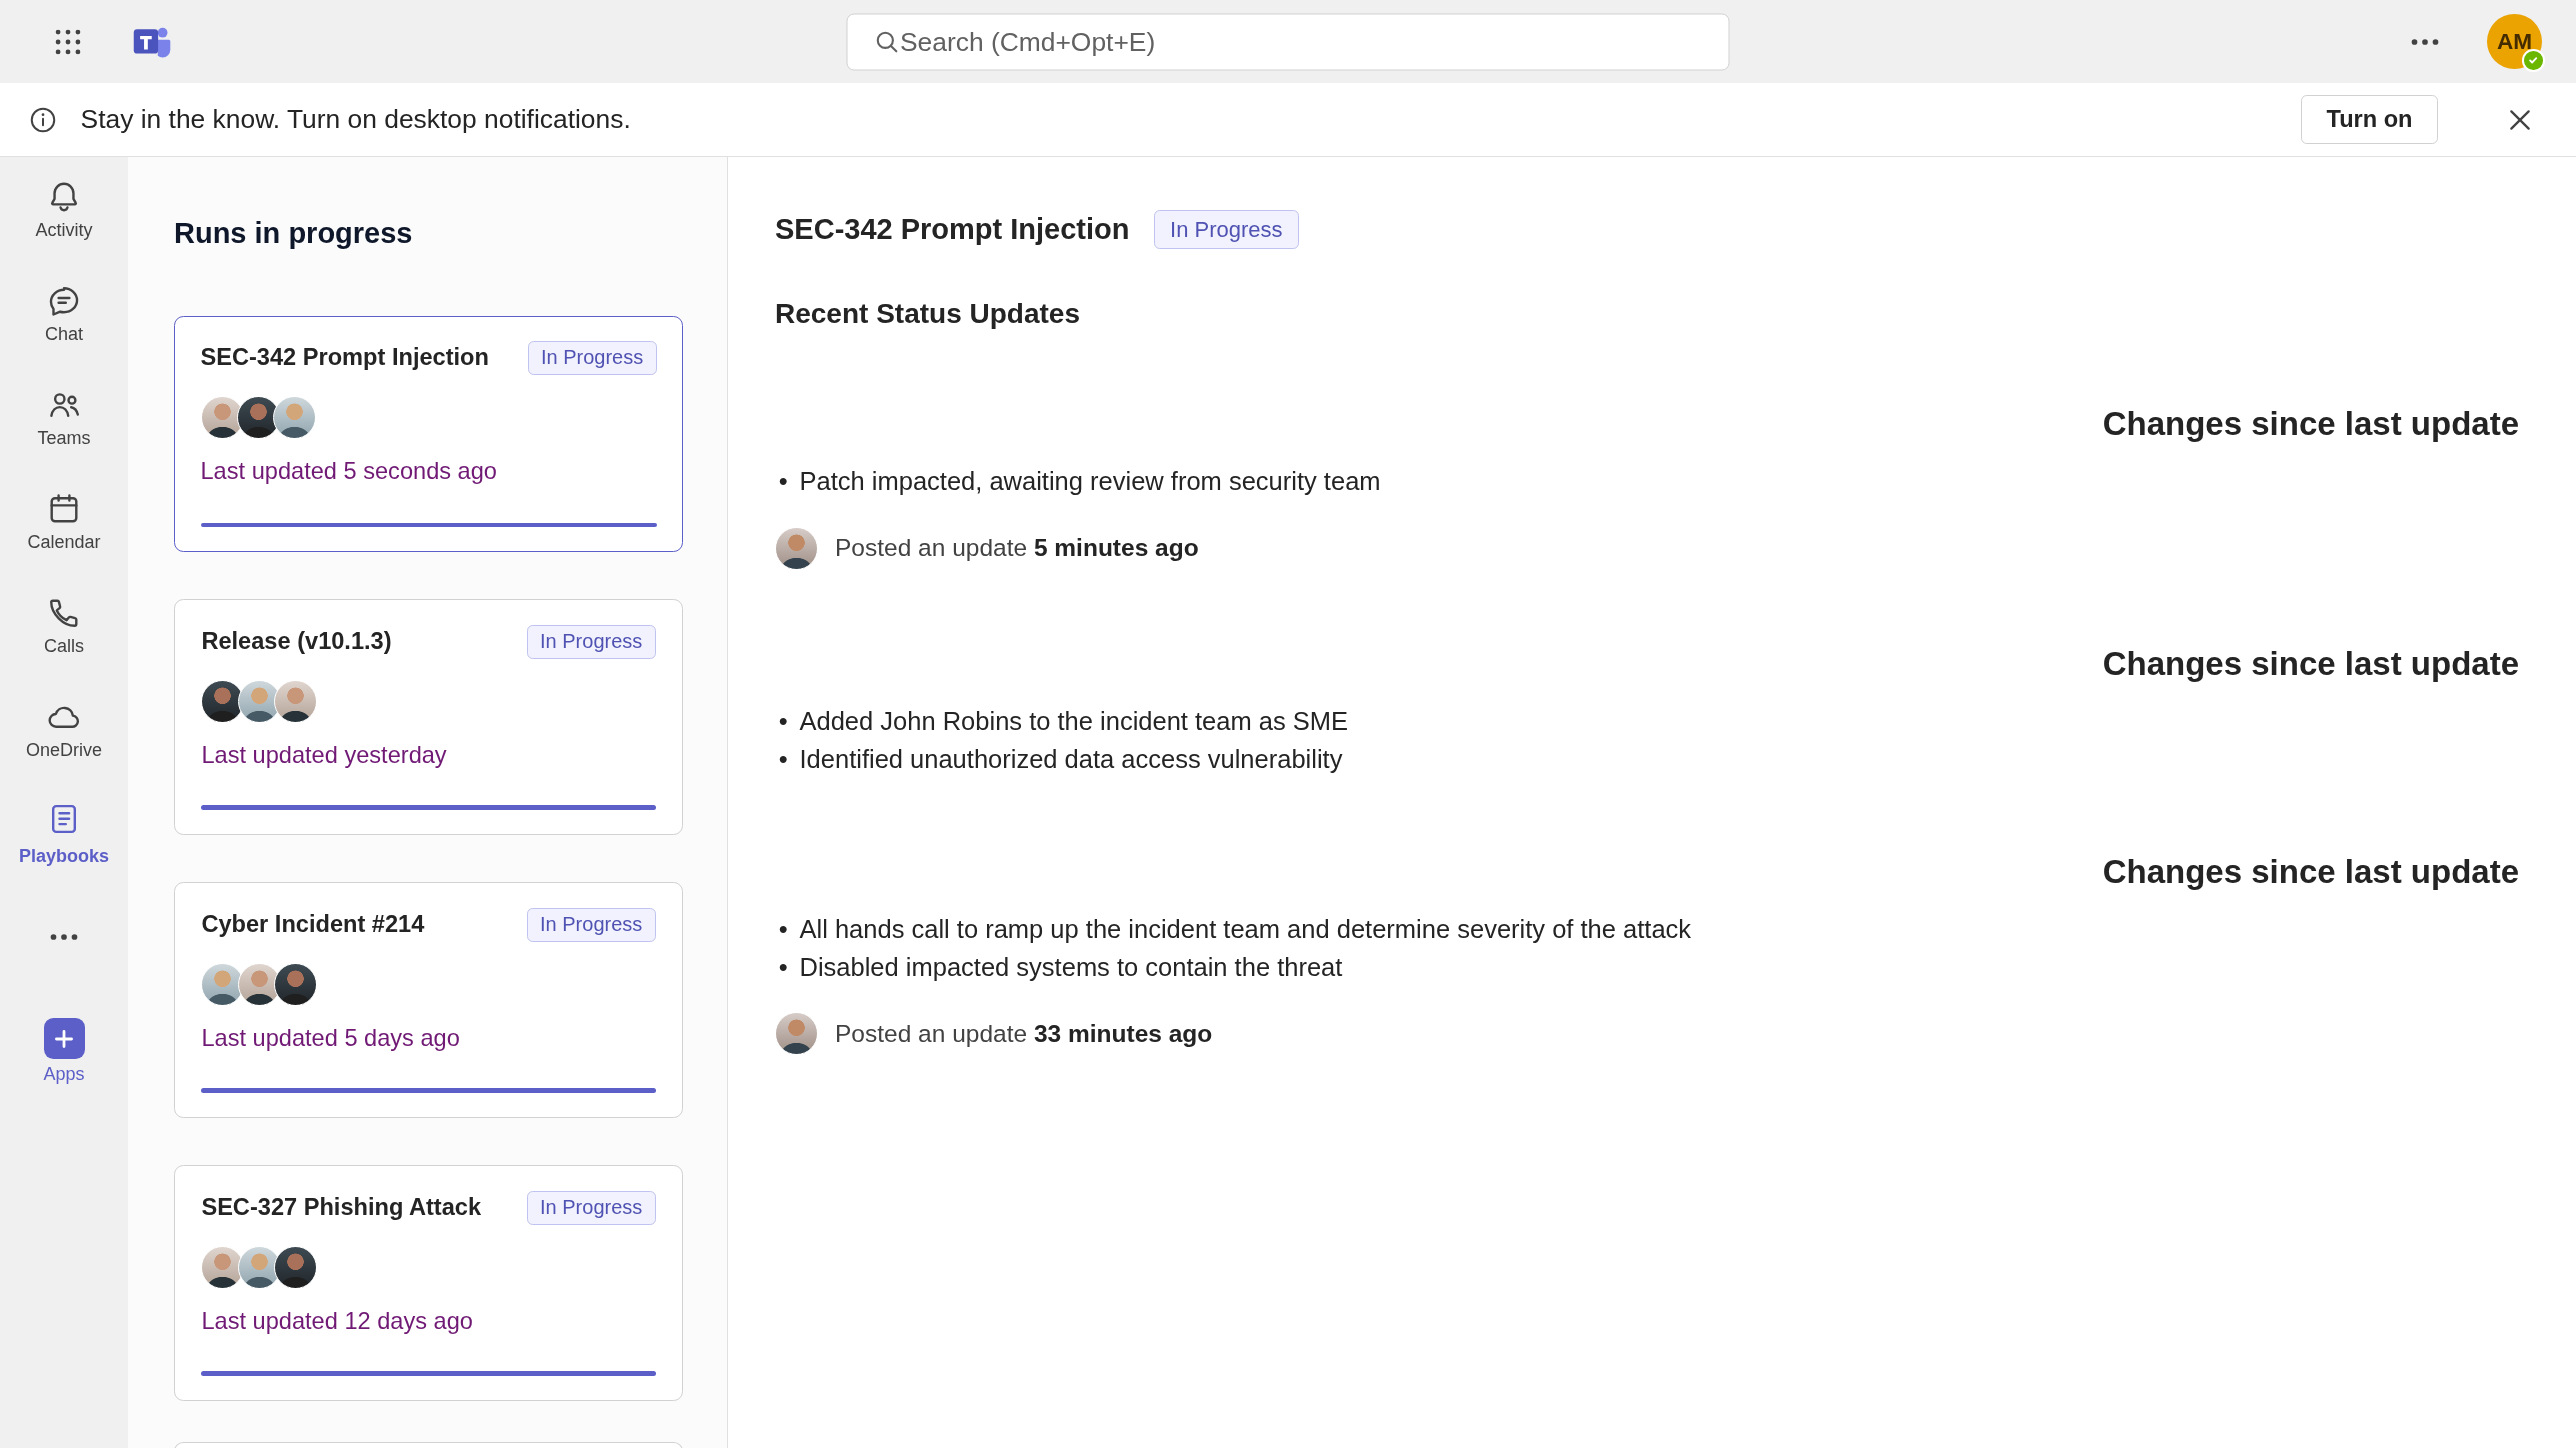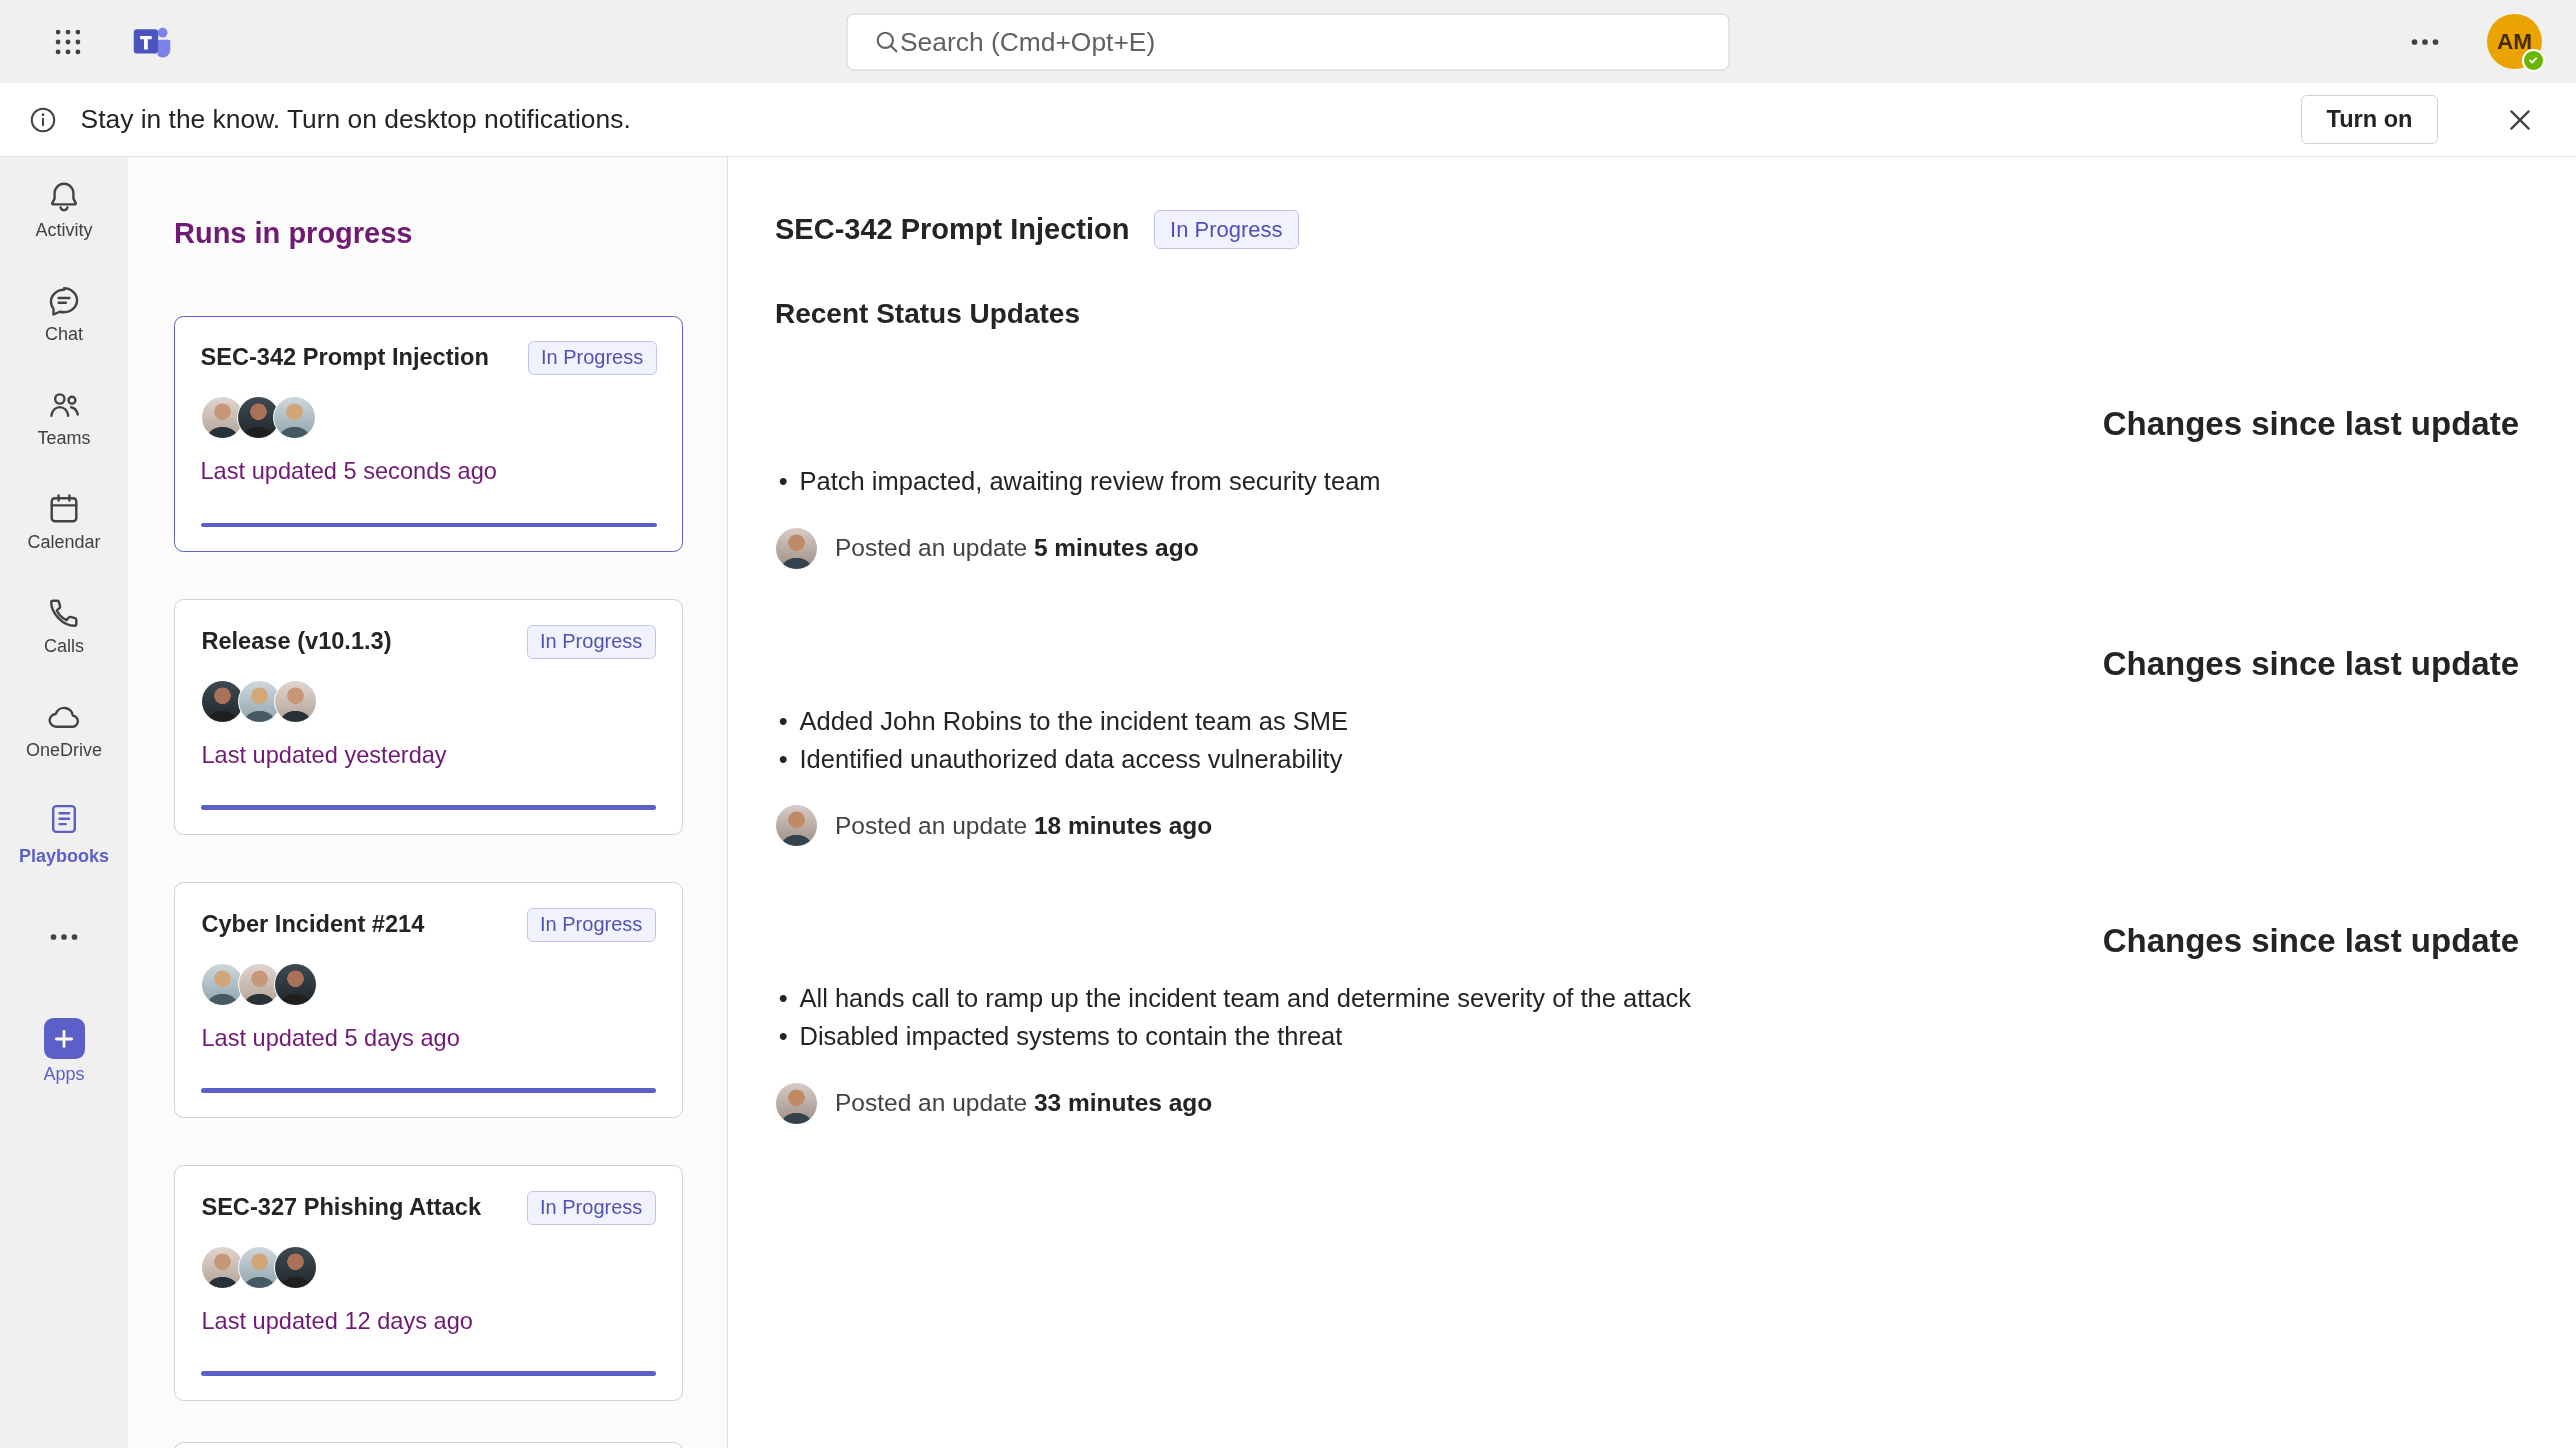--- a/index.html
+++ b/index.html
@@ -101,21 +101,21 @@
   }
   .apps-box svg { width:28px; height:28px; stroke:#ffffff; stroke-width:2.4; }
 
   
   .runs-panel {
     width:600px; flex:0 0 auto;
     background:#fbfbfb; border-right:0.9px solid #e0e0e0;
     padding:60px 44px 0 46px;
     overflow:hidden;
   }
-  .runs-title { font-size:29px; font-weight:700; margin-bottom:66px; color:#701a75; }
+  .runs-title { font-size:29px; font-weight:700; margin-bottom:66px; color:#0f172a; }
   .run-card {
     background:#ffffff; border:0.9px solid #d1d1d1; border-radius:9.4px;
     height:236px; padding:24.5px 26.4px 24.5px;
     margin-bottom:47px;
     display:flex; flex-direction:column;
     cursor:pointer;
   }
   .run-card.selected { border:1.9px solid var(--brand,#5b5fc7); padding:23.6px 25.5px 23.6px; }
   .card-head { display:flex; align-items:center; justify-content:space-between; gap:11.3px; }
   .card-title { font-size:23.6px; font-weight:700; white-space:nowrap; }
@@ -398,27 +398,20 @@
         </span>
       </div>
     </section>
 
     <section class="update">
       <h3 class="update-heading">Changes since last update</h3>
       <ul class="bullets">
         <li>Added John Robins to the incident team as SME</li>
         <li>Identified unauthorized data access vulnerability</li>
       </ul>
-      <div class="posted">
-        <span class="avatar avp"></span>
-        <span class="posted-text">
-          <span>Posted an update</span>
-          <span class="posted-time">18 minutes ago</span>
-        </span>
-      </div>
     </section>
 
     <section class="update">
       <h3 class="update-heading">Changes since last update</h3>
       <ul class="bullets">
         <li>All hands call to ramp up the incident team and determine severity of the attack</li>
         <li>Disabled impacted systems to contain the threat</li>
       </ul>
       <div class="posted">
         <span class="avatar avp"></span>

